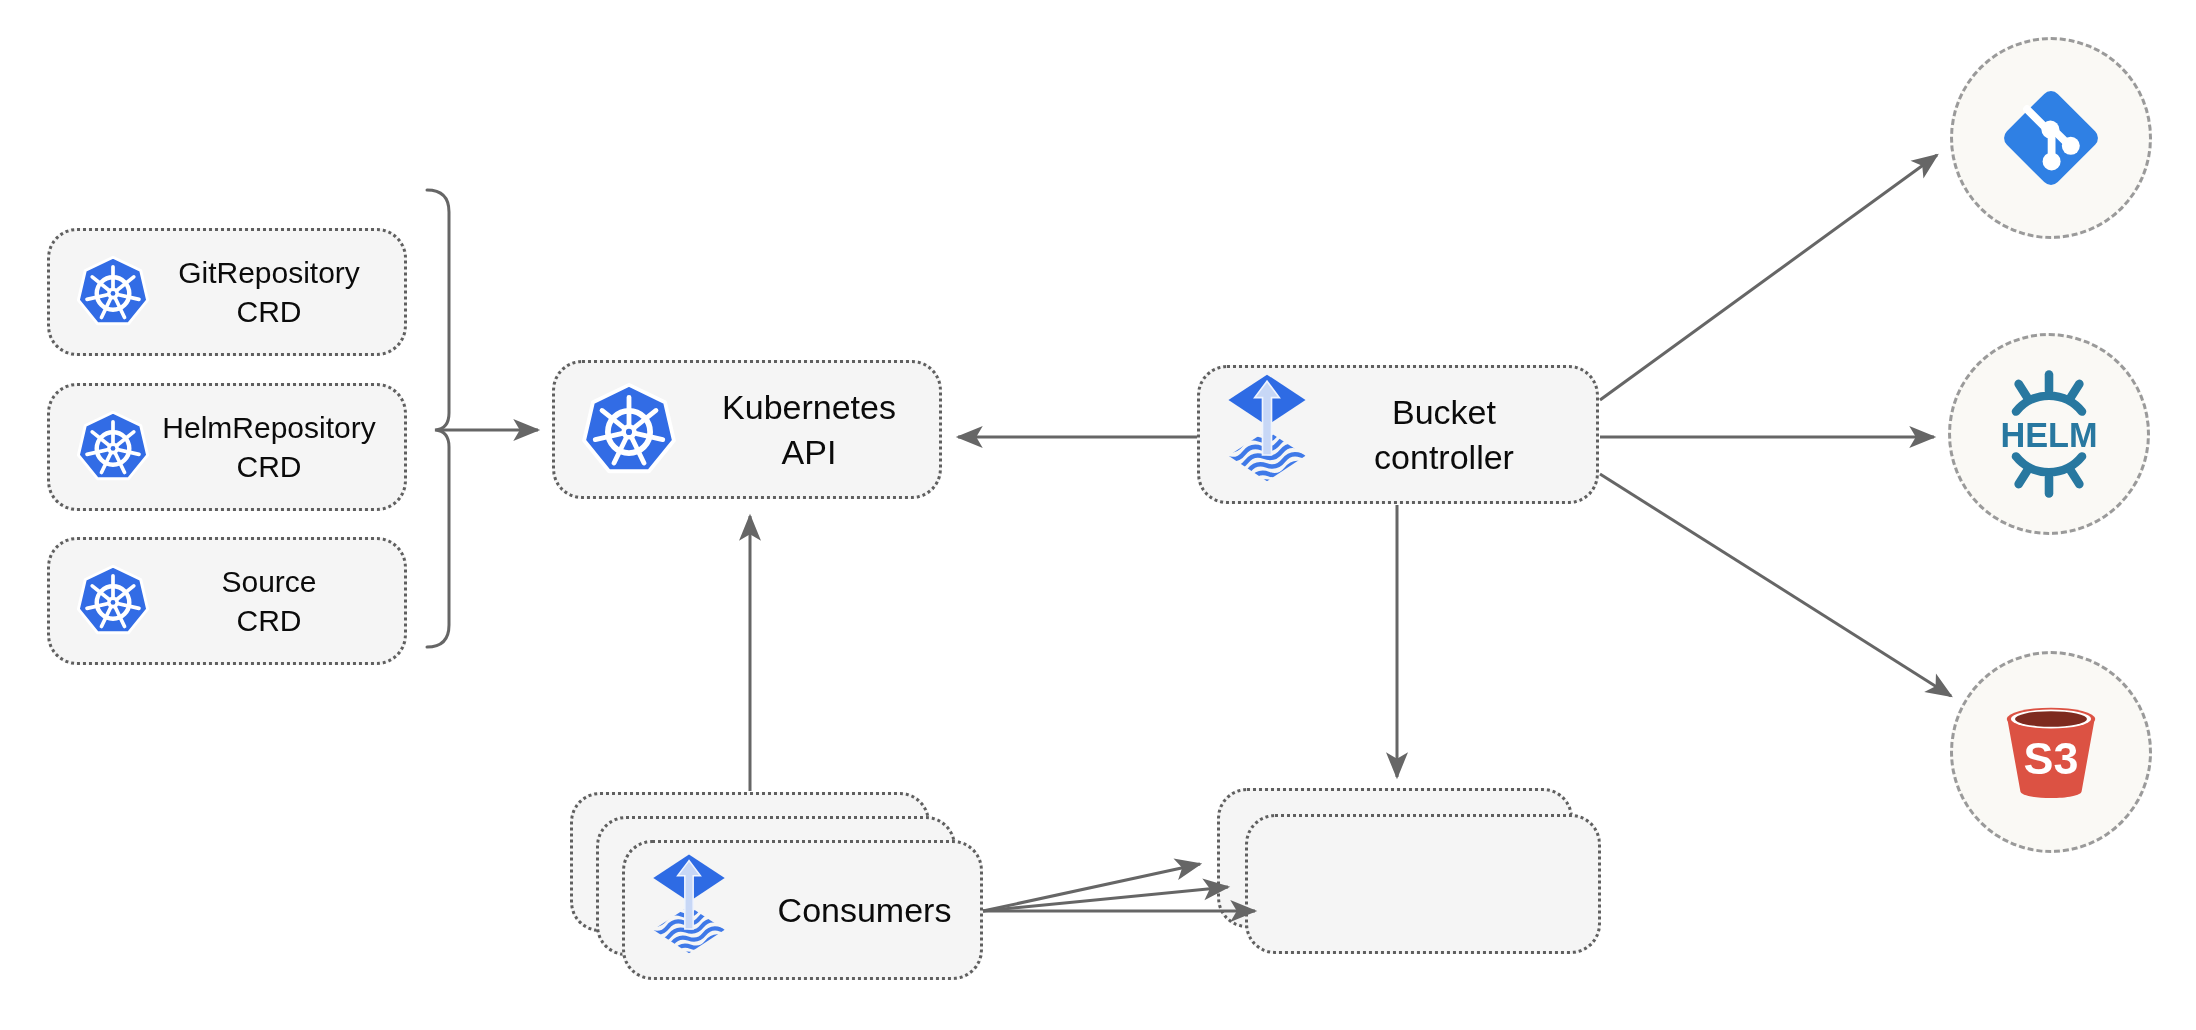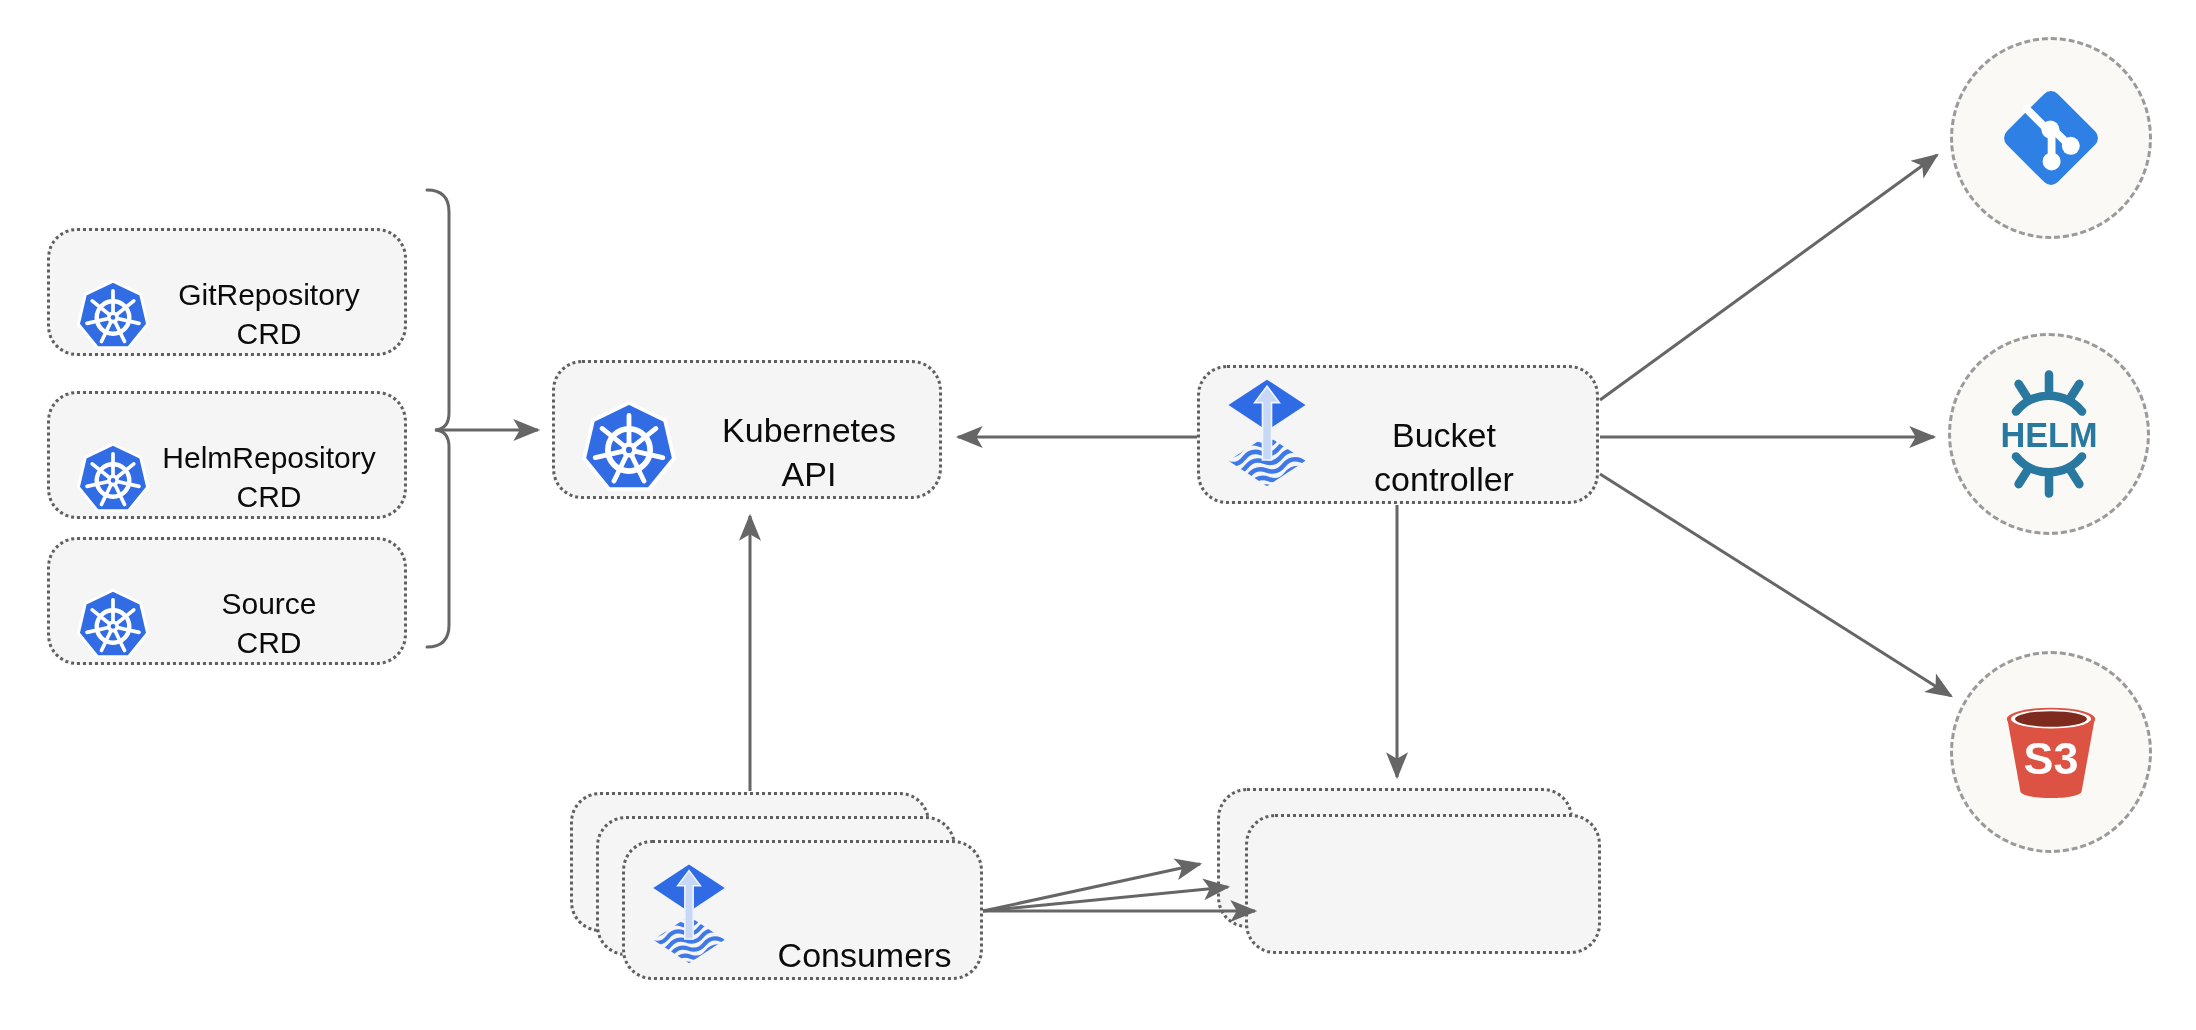--- a/index.html
+++ b/index.html
@@ -3,21 +3,21 @@
 <meta charset="utf-8">
 <title>Diagram</title>
 <style>
   html,body{margin:0;padding:0;background:#ffffff;}
   #canvas{
     position:relative;width:2196px;height:1030px;background:#ffffff;
     font-family:"Liberation Sans","DejaVu Sans",sans-serif;overflow:hidden;
   }
   .node{
     position:absolute;background:#F5F5F5;border:3px dotted #5F5F5F;border-radius:30px;
-    display:flex;align-items:flex-end;box-sizing:border-box;padding:0 26px;gap:10px;
+    display:flex;align-items:center;box-sizing:border-box;padding:0 26px;gap:10px;
   }
   .node .label{
     flex:1;text-align:center;white-space:pre-line;color:#0B0B0B;line-height:1.3;
   }
   .crd{left:47px;width:360px;height:128px;}
   .crd .label{font-size:30px;}
   .big .label{font-size:34px;}
   .ghost{padding:0;}
   .circle{
     position:absolute;width:202px;height:202px;border-radius:50%;
@@ -39,21 +39,21 @@
         <circle cx="50" cy="52" r="22" stroke-width="6"></circle>
         <path stroke-width="5" d="M50,52 L50,16 M50,52 L78.1,29.6 M50,52 L85.1,60 M50,52 L65.6,84.4 M50,52 L34.4,84.4 M50,52 L14.9,60 M50,52 L21.9,29.6"></path>
       </g>
       <circle cx="50" cy="52" r="8" fill="#FFFFFF"></circle>
       <circle cx="50" cy="52" r="3.2" fill="#326CE5"></circle>
     </svg>
     <span class="label">GitRepository
 CRD</span>
   </div>
 
-  <div class="node crd" style="top:391px;">
+  <div class="node crd" style="top:383px;">
     <svg class="icon" width="74" height="74" viewBox="0 0 100 100">
       <path d="M50,3 87.5,21 96.8,61 70.8,93 29.2,93 3.2,61 12.5,21 Z" fill="#326CE5" stroke="#FFFFFF" stroke-width="4" stroke-linejoin="round"></path>
       <g stroke="#FFFFFF" fill="none" stroke-linecap="round">
         <circle cx="50" cy="52" r="22" stroke-width="6"></circle>
         <path stroke-width="5" d="M50,52 L50,16 M50,52 L78.1,29.6 M50,52 L85.1,60 M50,52 L65.6,84.4 M50,52 L34.4,84.4 M50,52 L14.9,60 M50,52 L21.9,29.6"></path>
       </g>
       <circle cx="50" cy="52" r="8" fill="#FFFFFF"></circle>
       <circle cx="50" cy="52" r="3.2" fill="#326CE5"></circle>
     </svg>
     <span class="label">HelmRepository

